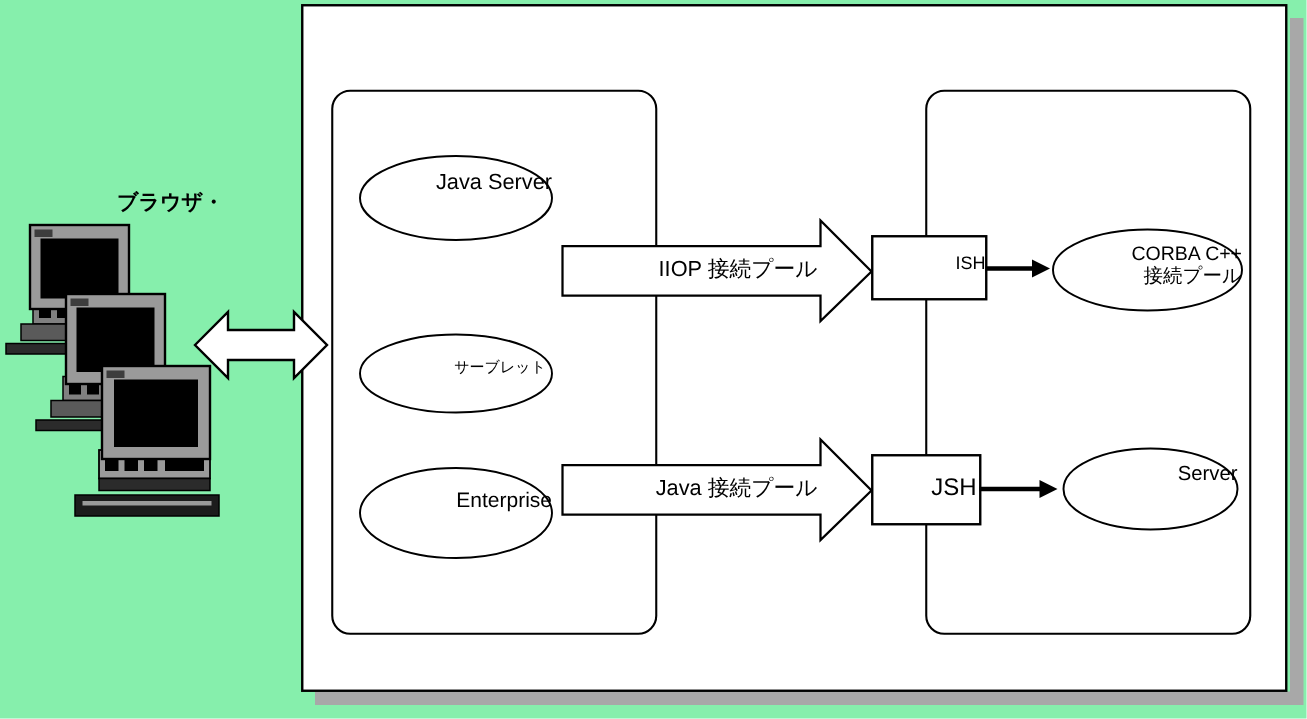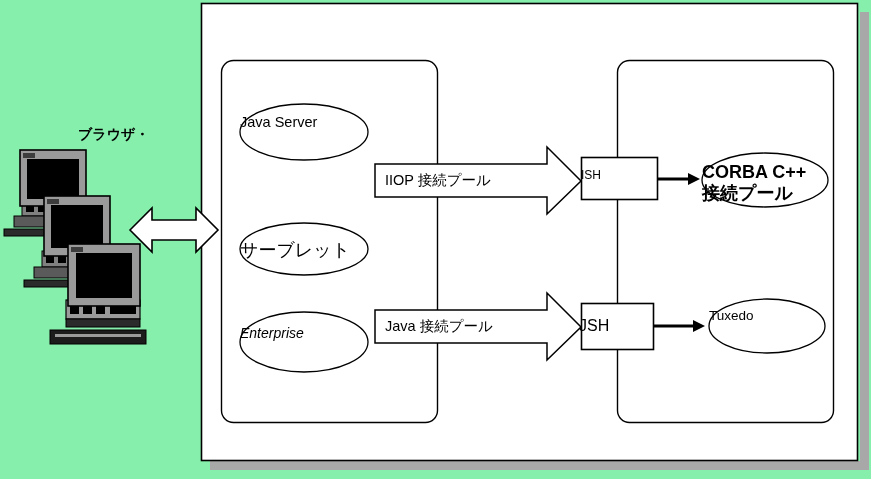--- a/index.html
+++ b/index.html
@@ -1,20 +1,20 @@
 <!DOCTYPE html>
 <html><head>
 <meta charset="utf-8">
 <style>
   html,body{margin:0;padding:0;background:#ffffff;}
   body{width:871px;height:479px;overflow:hidden;
        font-family:"Liberation Sans","DejaVu Sans",sans-serif;}
   #stage{position:relative;width:871px;height:479px;background:#86efac;}
   #stage svg{position:absolute;left:0;top:0;}
-  .lbl{position:absolute;color:#000;text-align:left;line-height:1.15;
+  .lbl{position:absolute;color:#000;text-align:right;line-height:1.15;
        font-family:"Liberation Sans","DejaVu Sans",sans-serif;
        white-space:nowrap;user-select:none;}
 </style>
 </head>
 <body>
 
 <div id="stage">
 
   <svg width="871" height="479" viewBox="0 0 871 479">
 
@@ -95,38 +95,38 @@
   </svg>
 
   <div class="lbl" style="left:78px;top:126px;width:118px;font-size:14px;font-weight:bold;text-align:left;">
     <div>ブラウザ・</div>
   </div>
 
   <div class="lbl" style="left:240px;top:114px;width:128px;font-size:14.5px;">
     <div>Java Server</div>
   </div>
 
-  <div class="lbl" style="left:240px;top:240px;width:124px;font-size:18px;">
+  <div class="lbl" style="left:240px;top:240px;width:124px;font-size:10px;">
     <div>サーブレット</div>
   </div>
 
-  <div class="lbl" style="left:240px;top:325px;width:128px;font-size:14px;font-style:italic;">
+  <div class="lbl" style="left:240px;top:325px;width:128px;font-size:14px;">
     <div>Enterprise</div>
   </div>
 
   <div class="lbl" style="left:385px;top:172px;width:160px;font-size:14.5px;">IIOP 接続プール</div>
 
   <div class="lbl" style="left:385px;top:318px;width:160px;font-size:14.5px;">Java 接続プール</div>
 
   <div class="lbl" style="left:581px;top:169px;width:76px;font-size:12px;">ISH</div>
 
   <div class="lbl" style="left:579px;top:317px;width:72px;font-size:16px;">JSH</div>
 
-  <div class="lbl" style="left:702px;top:162px;width:126px;font-size:18px;font-weight:bold;">
+  <div class="lbl" style="left:702px;top:162px;width:126px;font-size:13px;">
     <div>CORBA C++</div>
     <div>接続プール</div>
   </div>
 
   <div class="lbl" style="left:709px;top:308px;width:116px;font-size:13.5px;">
-    <div>Tuxedo</div>
+    <div>Server</div>
   </div>
 
 </div>
 
 </body></html>

